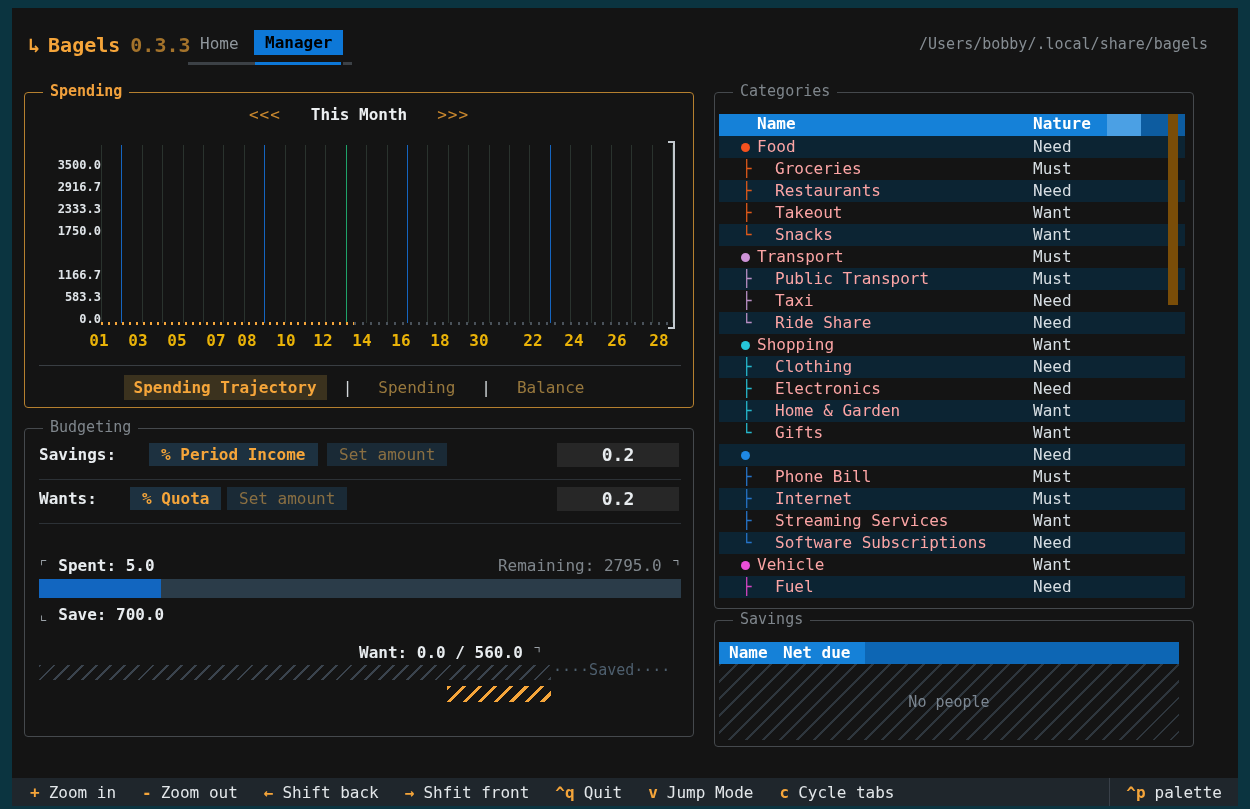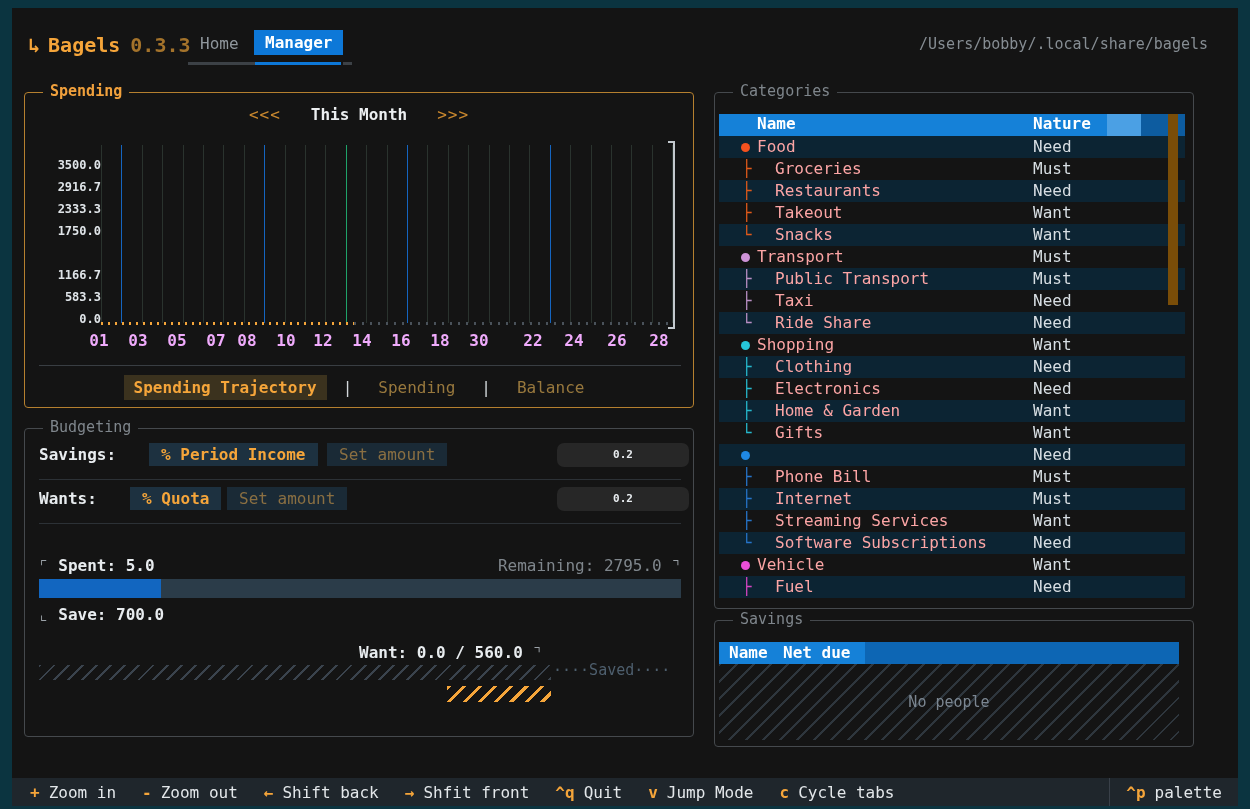--- a/index.html
+++ b/index.html
@@ -6,21 +6,21 @@
   html,body { width:1250px; height:809px; background:#0b3440; overflow:hidden; }
   body { font-family:"DejaVu Sans Mono", monospace; position:relative; }
   .frame { position:absolute; left:12px; top:8px; width:1226px; height:798px; background:#141414; }
 
   
   .topbar { position:absolute; left:12px; top:8px; width:1226px; height:70px; }
   .app-title { position:absolute; left:16px; top:25px; font-size:20px; font-weight:bold; color:#f5a53a; }
   .app-title .arrow { margin-right:8px; font-weight:bold; }
   .app-title .ver { color:#a4732b; font-weight:bold; margin-left:10px; }
   .tab-home { position:absolute; left:188px; top:26px; font-size:16px; color:#8f969c; cursor:default; }
-  .tab-manager { position:absolute; left:242px; top:22px; font-size:16px; font-weight:bold; color:#ffffff;
+  .tab-manager { position:absolute; left:242px; top:22px; font-size:16px; font-weight:bold; color:#000000;
                  background:#0d78d8; padding:3px 11px; }
   .u-home { position:absolute; left:176px; top:54px; width:74px; height:3px; background:#3c4146; }
   .u-manager { position:absolute; left:243px; top:54px; width:86px; height:3px; background:#0d78d8; }
   .u-tail { position:absolute; left:331px; top:54px; width:9px; height:3px; background:#3c4146; }
   .app-path { position:absolute; right:30px; top:27px; font-size:15px; color:#868d93; }
 
   
   .panel { position:absolute; border:1px solid #45494d; border-radius:4px; background:#141414; }
   .panel-title { position:absolute; top:-11px; left:18px; background:#141414; padding:0 7px;
                  font-size:15px; color:#7f868c; }
@@ -38,35 +38,35 @@
   .gridline.week { background:#1565c0; }
   .gridline.today { background:#1fa36a; }
   .axis-bracket { position:absolute; left:648px; top:48px; width:2px; height:188px; background:#c3c9ce; }
   .axis-bracket::before, .axis-bracket::after { content:""; position:absolute; left:-5px; width:5px; height:2px; background:#c3c9ce; }
   .axis-bracket::before { top:0; } .axis-bracket::after { bottom:0; }
   .base-dots { position:absolute; top:229px; height:3px; }
   .base-dots.actual { left:76px; width:253px;
     background:repeating-linear-gradient(90deg,#f5a53a 0 2px,transparent 2px 7px); }
   .base-dots.projected { left:329px; width:314px;
     background:repeating-linear-gradient(90deg,#4a525a 0 2px,transparent 2px 8px); }
-  .xtick { position:absolute; top:238px; transform:translateX(-50%); font-size:16px; font-weight:bold; color:#f0abfc; }
+  .xtick { position:absolute; top:238px; transform:translateX(-50%); font-size:16px; font-weight:bold; color:#eab308; }
   .chart-divider { position:absolute; left:14px; top:272px; width:642px; height:1px; background:#393e43; }
   .chart-tabs { position:absolute; left:0; top:282px; width:100%; display:flex; justify-content:center;
                 align-items:center; gap:16px; font-size:16px; }
   .chart-tab { color:#98783d; padding:3px 10px; cursor:default; }
   .chart-tab.active { background:#3b321e; color:#f5a53a; font-weight:bold; }
   .chart-tab-sep { color:#d3d8db; }
 
   
   #budgeting { left:24px; top:428px; width:670px; height:309px; }
   .b-label { position:absolute; left:14px; font-size:16px; font-weight:bold; color:#e8ecef; }
   .mode-btn { position:absolute; font-size:16px; padding:2px 12px; background:#1a2a36; color:#8a6f42; cursor:default; }
   .mode-btn.active { background:#1d3140; color:#f5a53a; font-weight:bold; }
-  .value-box { position:absolute; left:532px; width:132px; height:24px; background:#272727; color:#e8ecef;
-               font-size:11px; font-weight:bold; text-align:center; line-height:24px;border-radius:7px; }
+  .value-box { position:absolute; left:532px; width:122px; height:24px; background:#272727; color:#e8ecef;
+               font-size:18px; font-weight:bold; text-align:center; line-height:24px; }
   .b-sep { position:absolute; left:14px; width:642px; height:1px; background:#2c3136; }
   .bracket { color:#9ba2a8; font-weight:normal; }
   .spent-label { position:absolute; left:14px; top:127px; font-size:16px; font-weight:bold; color:#e8ecef; }
   .remaining-label { position:absolute; right:12px; top:127px; font-size:16px; color:#7f868c; }
   .progress { position:absolute; left:14px; top:150px; width:642px; height:19px; background:#2b3c49; }
   .progress .fill { height:100%; background:#1266c0; }
   .save-label { position:absolute; left:14px; top:176px; font-size:16px; font-weight:bold; color:#e8ecef; }
   .want-label { position:absolute; left:334px; top:214px; font-size:16px; font-weight:bold; color:#e8ecef; }
   .hatch-gray { position:absolute; left:14px; top:236px; width:512px; height:15px;
     background:repeating-linear-gradient(135deg,#3a434d 0 2px,transparent 2px 10px); }

